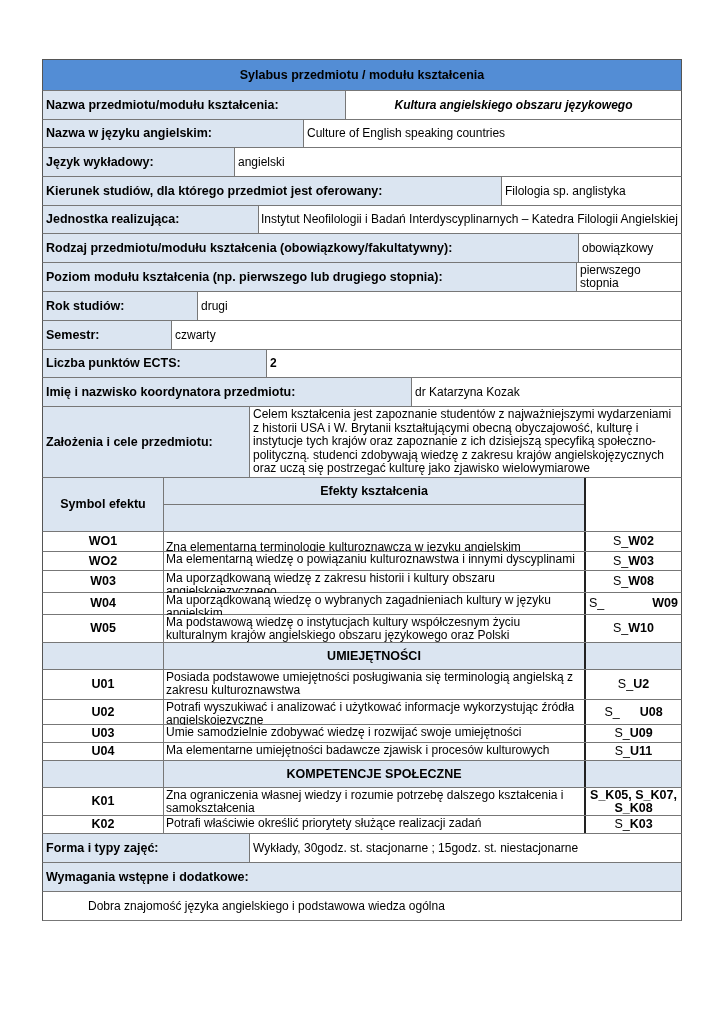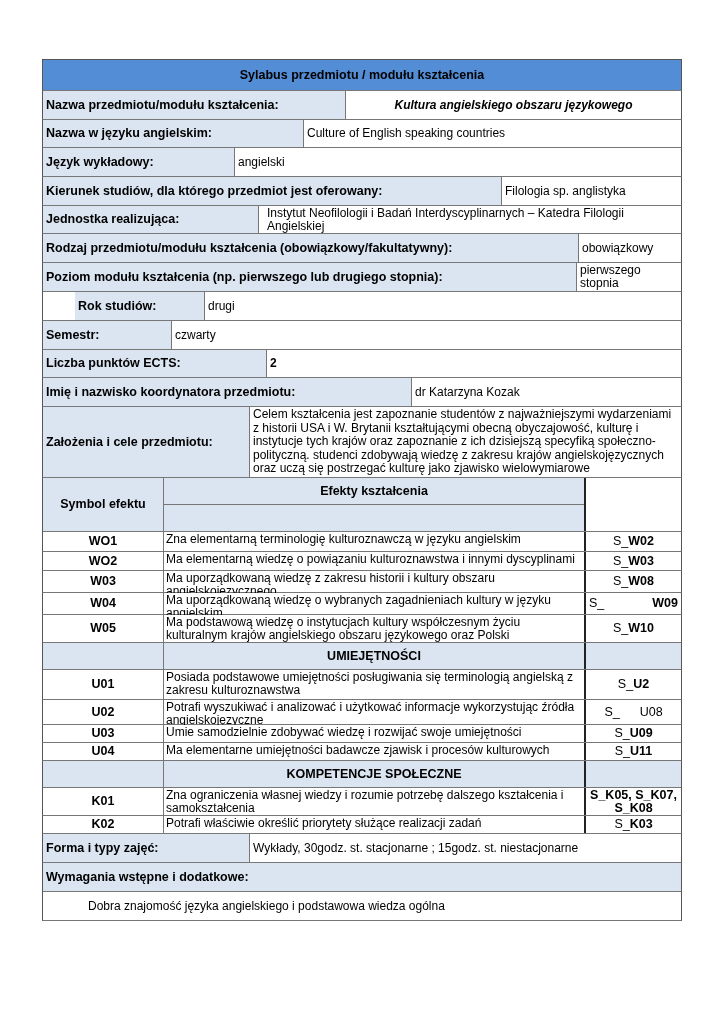--- a/index.html
+++ b/index.html
@@ -45,35 +45,35 @@
     <div class="cell val" style="flex:1;">angielski</div>
   </div>
 
   <div class="row" style="height:29px;">
     <div class="cell lbl" style="width:459px;">Kierunek studiów, dla którego przedmiot jest oferowany:</div>
     <div class="cell val" style="flex:1;">Filologia sp. anglistyka</div>
   </div>
 
   <div class="row" style="height:28px;">
     <div class="cell lbl" style="width:216px;">Jednostka realizująca:</div>
-    <div class="cell val wrap" style="flex:1; padding-left:8px;">Instytut Neofilologii i Badań Interdyscyplinarnych – Katedra Filologii Angielskiej</div>
+    <div class="cell val wrap" style="flex:1; padding-left:2px;">Instytut Neofilologii i Badań Interdyscyplinarnych – Katedra Filologii Angielskiej</div>
   </div>
 
   <div class="row" style="height:29px;">
     <div class="cell lbl" style="width:536px;">Rodzaj przedmiotu/modułu kształcenia (obowiązkowy/fakultatywny):</div>
     <div class="cell val" style="flex:1;">obowiązkowy</div>
   </div>
 
   <div class="row" style="height:29px;">
     <div class="cell lbl" style="width:534px;">Poziom modułu kształcenia (np. pierwszego lub drugiego stopnia):</div>
     <div class="cell val wrap" style="flex:1; width:60px; padding-right:40px;">pierwszego stopnia</div>
   </div>
 
   <div class="row" style="height:29px;">
-    <div class="cell lbl" style="width:130px;margin-left:32px;">Rok studiów:</div>
+    <div class="cell lbl" style="width:155px;">Rok studiów:</div>
     <div class="cell val" style="flex:1;">drugi</div>
   </div>
 
   <div class="row" style="height:29px;">
     <div class="cell lbl" style="width:129px;">Semestr:</div>
     <div class="cell val" style="flex:1;">czwarty</div>
   </div>
 
   <div class="row" style="height:28px;">
     <div class="cell lbl" style="width:224px;">Liczba punktów ECTS:</div>
@@ -93,21 +93,21 @@
   <div class="row" style="height:54px;">
     <div class="cell lbl center" style="width:121px;">Symbol efektu</div>
     <div class="cell lbl eff-head thick-r" style="width:422px; padding:0;gap:48px;">
       <div style="height:26px; width:100%; border-bottom:1px solid #777;">Efekty kształcenia</div>
     </div>
   </div>
 
   <div id="sec0">
       <div class="row" style="height: 20px;">
         <div class="cell val sym" style="width: 121px;">WO1</div>
-        <div class="cell val wrap thick-r" style="width: 422px; padding: 1px 2px 0px; align-items: flex-start;">Zna elementarną terminologię kulturoznawczą w języku angielskim</div>
+        <div class="cell val wrap thick-r" style="width: 422px; padding: 9px 2px 0px; align-items: flex-start;">Zna elementarną terminologię kulturoznawczą w języku angielskim</div>
         <div class="cell val code wrap" style="flex: 1 1 0%; text-align: center;">
           <span>S_</span>
           <span style="font-weight: bold;">W02</span>
         </div>
       </div>
       <div class="row" style="height: 19px;">
         <div class="cell val sym" style="width: 121px;">WO2</div>
         <div class="cell val wrap thick-r" style="width: 422px; padding: 1px 2px 0px; align-items: flex-start;">Ma elementarną wiedzę o powiązaniu kulturoznawstwa i innymi dyscyplinami</div>
         <div class="cell val code wrap" style="flex: 1 1 0%; text-align: center;">
           <span>S_</span>
@@ -153,21 +153,21 @@
         <div class="cell val code wrap" style="flex: 1 1 0%; text-align: center;">
           <span>S_</span>
           <span style="font-weight: bold;">U2</span>
         </div>
       </div>
       <div class="row" style="height: 25px;">
         <div class="cell val sym" style="width: 121px;">U02</div>
         <div class="cell val wrap thick-r" style="width: 422px; padding: 1px 2px 0px; align-items: flex-start;">Potrafi wyszukiwać i analizować i użytkować informacje wykorzystując źródła angielskojęzyczne</div>
         <div class="cell val code wrap" style="flex: 1 1 0%; text-align: center;">
           <span>S_</span>
-          <span style="font-weight: normal; padding-left: 20px;">U08</span>
+          <span style="font-weight: bold; padding-left: 20px;">U08</span>
         </div>
       </div>
       <div class="row" style="height: 18px;">
         <div class="cell val sym" style="width: 121px;">U03</div>
         <div class="cell val wrap thick-r" style="width: 422px; padding: 1px 2px 0px; align-items: flex-start;">Umie samodzielnie zdobywać wiedzę i rozwijać swoje umiejętności</div>
         <div class="cell val code wrap" style="flex: 1 1 0%; text-align: center;">
           <span>S_</span>
           <span style="font-weight: bold;">U09</span>
         </div>
       </div>

